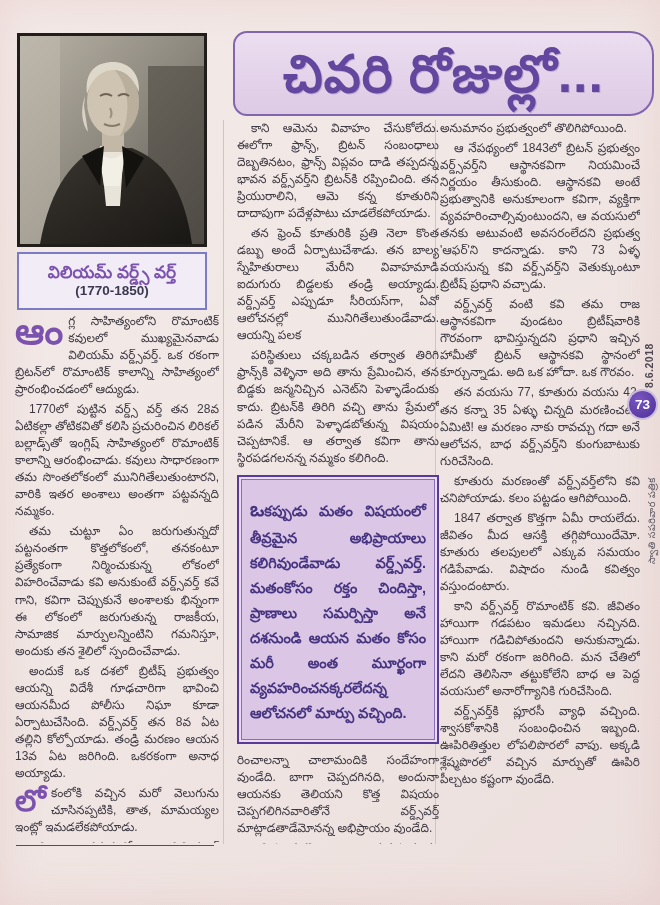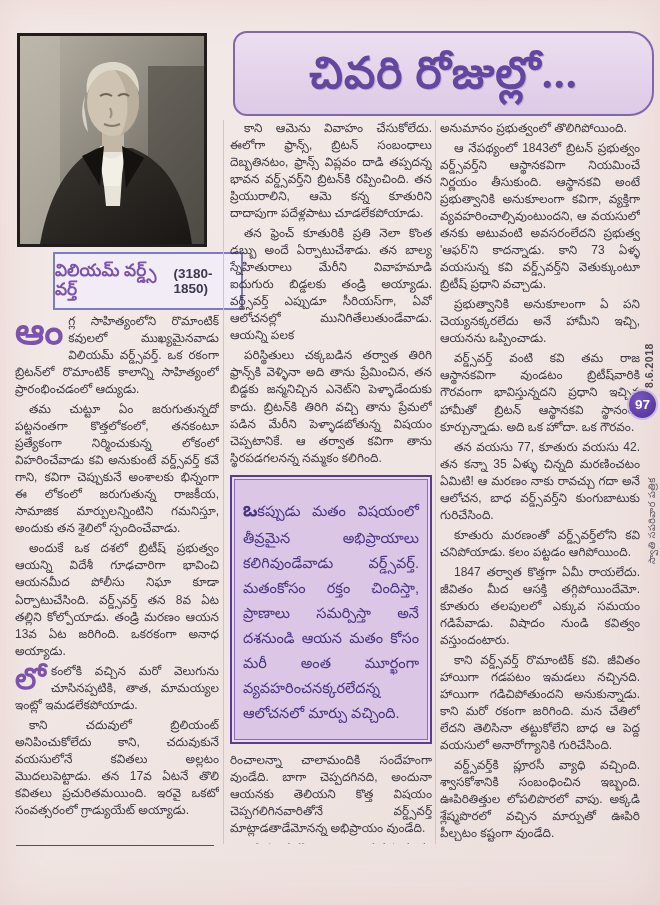--- a/index.html
+++ b/index.html
@@ -19,69 +19,68 @@
   
   .title-box{
     position:absolute;left:233px;top:31px;width:421px;height:85px;
     border:2px solid #8165ad;
     border-radius:14px 24px 24px 14px;
     background:linear-gradient(180deg,#ecdef0 0%,#ddcae5 100%);
     display:flex;align-items:center;justify-content:center;
     box-sizing:border-box;
   }
   .title-text{
-    font-size:44px;font-weight:bold;color:#63479f;
+    font-size:52px;font-weight:bold;color:#63479f;
     letter-spacing:1px;line-height:1;
-    font-family:Liberation Serif, serif;
+    font-family:Liberation Sans, sans-serif;
     text-shadow:1px 1px 0 rgba(90,60,140,.25);
     white-space:nowrap;
   }
   
   .portrait{
     position:absolute;left:17px;top:33px;width:190px;height:214px;
     border:3px solid #201d1a;background:#9a948c;box-sizing:border-box;
   }
   .portrait svg{display:block;width:100%;height:100%;}
   .caption-box{
     position:absolute;left:17px;top:252px;width:190px;height:58px;
     border:2px solid #7b7cc4;background:#f2ecf6;box-sizing:border-box;
-    display:flex;flex-direction:row;align-items:center;justify-content:center;
+    display:flex;flex-direction:column;align-items:center;justify-content:center;
     gap:1px;
-    margin-left:36px;
   }
   .caption-name{font-size:17px;font-weight:bold;color:#7b52ad;line-height:1.1;}
   .caption-years{font-size:13.5px;color:#3c3850;font-weight:bold;}
   
   .col{
     position:absolute;overflow:hidden;
     font-size:12px;line-height:1.42;text-align:justify;
   }
   .col1{left:15px;top:313px;width:204px;height:530px;}
-  .col2{left:230px;top:120px;width:202px;height:724px;}
+  .col2{left:237px;top:120px;width:202px;height:724px;}
   .col3{left:440px;top:120px;width:200px;height:728px;}
   .col p{margin:0 0 3px 0;}
   .col p.ind{text-indent:14px;}
   .dropcap{
     float:left;font-size:37px;line-height:.85;font-weight:bold;
     color:#7b52ad;padding:3px 5px 0 0;
     font-family:"DejaVu Sans", sans-serif;
   }
   .dropcap.small{font-size:30px;}
   .vrule{position:absolute;width:1px;background:#d2c4c6;top:120px;height:724px;}
   .vrule.r1{left:223px;}
   .vrule.r2{left:435px;}
   .footer-rule{position:absolute;left:16px;top:845px;width:198px;height:1px;background:#55504e;}
   
   .pullquote{
     margin:8px 0 8px 0;
     border:2px solid #5a3a96;
     box-shadow:inset 0 0 0 2px #e9dcef, inset 0 0 0 3px #8a6cba;
     background:#dbc7e5;
     padding:16px 11px;
-    color:#463480;font-weight:400;
+    color:#463480;font-weight:700;
     font-size:14.5px;line-height:1.72;text-align:justify;
   }
   .pullquote::first-letter{font-size:1.35em;font-weight:800;}
   
   .vert{
     position:absolute;
     writing-mode:vertical-rl;transform:rotate(180deg);
     color:#4c4752;letter-spacing:.5px;white-space:nowrap;
   }
   .date-vert{left:643px;top:292px;height:96px;font-size:10.5px;font-weight:bold;}
@@ -138,28 +137,29 @@
       <path d="M90,72 q3,6 0,10" stroke="#9a8f7c" stroke-width="2" fill="none"></path>
       <path d="M84,88 q8,4 16,0" stroke="#857a68" stroke-width="2" fill="none"></path>
 
       <path d="M62,120 L84,110 L80,150 Z" fill="#14120f"></path>
       <path d="M124,122 L102,110 L106,152 Z" fill="#14120f"></path>
     </svg>
   </div>
 
   <div class="caption-box">
     <span class="caption-name">విలియమ్ వర్డ్స్ వర్త్</span>
-    <span class="caption-years">(3180-1850)</span>
+    <span class="caption-years">(1770-1850)</span>
   </div>
 
   <div class="vrule r1"></div>
   <div class="vrule r2"></div>
 
   <div class="col col1">
     <p><span class="dropcap">ఆం</span><span>గ్ల సాహిత్యంలోని రొమాంటిక్ కవులలో ముఖ్యమైనవాడు విలియమ్ వర్డ్స్‌వర్త్. ఒక రకంగా బ్రిటన్‌లో రొమాంటిక్ కాలాన్ని సాహిత్యంలో ప్రారంభించడంలో ఆద్యుడు.</span></p>
+    <p class="ind">1770లో పుట్టిన వర్డ్స్ వర్త్ తన 28వ ఏటికల్లా తోటికవితో కలిసి ప్రచురించిన లిరికల్ బల్లాడ్స్‌తో ఇంగ్లిష్ సాహిత్యంలో రొమాంటిక్ కాలాన్ని ఆరంభించాడు. కవులు సాధారణంగా తమ సొంతలోకంలో మునిగితేలుతుంటారని, వారికి ఇతర అంశాలు అంతగా పట్టవన్నది నమ్మకం.</p>
     <p class="ind">తమ చుట్టూ ఏం జరుగుతున్నదో పట్టనంతగా కొత్తలోకంలో, తనకంటూ ప్రత్యేకంగా నిర్మించుకున్న లోకంలో విహరించేవాడు కవి అనుకుంటే వర్డ్స్‌వర్త్ కవే గాని, కవిగా చెప్పుకునే అంశాలకు భిన్నంగా ఈ లోకంలో జరుగుతున్న రాజకీయ, సామాజిక మార్పులన్నింటిని గమనిస్తూ, అందుకు తన శైలిలో స్పందించేవాడు.</p>
     <p class="ind">అందుకే ఒక దశలో బ్రిటీష్ ప్రభుత్వం ఆయన్ని విదేశీ గూఢచారిగా భావించి ఆయనమీద పోలీసు నిఘా కూడా ఏర్పాటుచేసింది. వర్డ్స్‌వర్త్ తన 8వ ఏట తల్లిని కోల్పోయాడు. తండ్రి మరణం ఆయన 13వ ఏట జరిగింది. ఒకరకంగా అనాధ అయ్యాడు.</p>
     <p><span class="dropcap small">లో</span><span>కంలోకి వచ్చిన మరో వెలుగును చూసినప్పటికి, తాత, మామయ్యల ఇంట్లో ఇమడలేకపోయాడు.</span></p>
     <p class="ind">కాని చదువులో బ్రిలియంట్ అనిపించుకోలేదు కాని, చదువుకునే వయసులోనే కవితలు అల్లటం మొదలుపెట్టాడు. తన 17వ ఏటనే తొలి కవితలు ప్రచురితమయింది. ఇరవై ఒకటో సంవత్సరంలో గ్రాడ్యుయేట్ అయ్యాడు.</p>
 
   </div>
   <div class="footer-rule"></div>
 
   <div class="col col2">
     <p class="ind">కాని ఆమెను వివాహం చేసుకోలేదు. ఈలోగా ఫ్రాన్స్, బ్రిటన్ సంబంధాలు దెబ్బతినటం, ఫ్రాన్స్ విప్లవం దాడి తప్పదన్న భావన వర్డ్స్‌వర్త్‌ని బ్రిటన్‌కి రప్పించింది. తన ప్రియురాలిని, ఆమె కన్న కూతురిని దాదాపుగా పదేళ్లపాటు చూడలేకపోయాడు.</p>
@@ -167,27 +167,26 @@
     <p class="ind">పరిస్థితులు చక్కబడిన తర్వాత తిరిగి ఫ్రాన్స్‌కి వెళ్ళినా అది తాను ప్రేమించిన, తన బిడ్డకు జన్మనిచ్చిన ఎనెట్‌ని పెళ్ళాడేందుకు కాదు. బ్రిటన్‌కి తిరిగి వచ్చి తాను ప్రేమలో పడిన మేరీని పెళ్ళాడబోతున్న విషయం చెప్పటానికే. ఆ తర్వాత కవిగా తాను స్థిరపడగలనన్న నమ్మకం కలిగింది.</p>
     <div class="pullquote">ఒకప్పుడు మతం విషయంలో తీవ్రమైన అభిప్రాయాలు కలిగివుండేవాడు వర్డ్స్‌వర్త్. మతంకోసం రక్తం చిందిస్తా, ప్రాణాలు సమర్పిస్తా అనే దశనుండి ఆయన మతం కోసం మరీ అంత మూర్ఖంగా వ్యవహరించనక్కరలేదన్న ఆలోచనలో మార్పు వచ్చింది.</div>
     <p>రించాలన్నా చాలామందికి సందేహంగా వుండేది. బాగా చెప్పదగినది, అందునా ఆయనకు తెలియని కొత్త విషయం చెప్పగలిగినవారితోనే వర్డ్స్‌వర్త్ మాట్లాడతాడేమోనన్న అభిప్రాయం వుండేది.</p>
     <p class="ind">కాని ఎంత కవి అయినా ఆయన సామాన్య మానవుడే. ఆయనలోనూ మంచి, చెడు ఉన్నాయి. తనకు బాగా నచ్చినవారితో మనసును కదిలించేవారితో హాయిగా నవ్వుతూ, తుళ్ళుతూ సమయం గడిపేవాడు. కవిత్వం రాయనికాలంలో కులాసాజీవితం సాగించేవాడు. కవిగా ఉన్నతమైన గుర్తింపువచ్చింది వర్డ్స్‌వర్తికి. ఆదాయం కూడా బాగుండేది.</p>
 
   </div>
 
   <div class="col col3">
     <p>అనుమానం ప్రభుత్వంలో తొలిగిపోయింది.</p>
     <p class="ind">ఆ నేపథ్యంలో 1843లో బ్రిటన్ ప్రభుత్వం వర్డ్స్‌వర్త్‌ని ఆస్థానకవిగా నియమించే నిర్ణయం తీసుకుంది. ఆస్థానకవి అంటే ప్రభుత్వానికి అనుకూలంగా కవిగా, వ్యక్తిగా వ్యవహరించాల్సివుంటుందని, ఆ వయసులో తనకు అటువంటి అవసరంలేదని ప్రభుత్వ 'ఆఫర్'ని కాదన్నాడు. కాని 73 ఏళ్ళ వయసున్న కవి వర్డ్స్‌వర్త్‌ని వెతుక్కుంటూ బ్రిటీష్ ప్రధాని వచ్చాడు.</p>
-    <p class="ind">ప్రభుత్వానికి అనుకూలంగా ఏ పని చెయ్యనక్కరలేదు అనే హామీని ఇచ్చి, ఆయనను ఒప్పించాడు.</p>
     <p class="ind">వర్డ్స్‌వర్త్ వంటి కవి తమ రాజ ఆస్థానకవిగా వుండటం బ్రిటీష్‌వారికి గౌరవంగా భావిస్తున్నదని ప్రధాని ఇచ్చిన హామీతో బ్రిటన్ ఆస్థానకవి స్థానంలో కూర్చున్నాడు. అది ఒక హోదా. ఒక గౌరవం.</p>
     <p class="ind">తన వయసు 77, కూతురు వయసు 42. తన కన్నా 35 ఏళ్ళు చిన్నది మరణించటం ఏమిటి! ఆ మరణం నాకు రావచ్చు గదా అనే ఆలోచన, బాధ వర్డ్స్‌వర్త్‌ని కుంగుబాటుకు గురిచేసింది.</p>
     <p class="ind">కూతురు మరణంతో వర్డ్స్‌వర్త్‌లోని కవి చనిపోయాడు. కలం పట్టడం ఆగిపోయింది.</p>
     <p class="ind">1847 తర్వాత కొత్తగా ఏమీ రాయలేదు. జీవితం మీద ఆసక్తి తగ్గిపోయిందేమో. కూతురు తలపులలో ఎక్కువ సమయం గడిపేవాడు. విషాదం నుండి కవిత్వం వస్తుందంటారు.</p>
     <p class="ind">కాని వర్డ్స్‌వర్త్ రొమాంటిక్ కవి. జీవితం హాయిగా గడపటం ఇమడలు నచ్చినది. హాయిగా గడిచిపోతుందని అనుకున్నాడు. కాని మరో రకంగా జరిగింది. మన చేతిలో లేదని తెలిసినా తట్టుకోలేని బాధ ఆ పెద్ద వయసులో అనారోగ్యానికి గురిచేసింది.</p>
     <p class="ind">వర్డ్స్‌వర్త్‌కి ప్లూరసీ వ్యాధి వచ్చింది. శ్వాసకోశానికి సంబంధించిన ఇబ్బంది. ఊపిరితిత్తుల లోపలిపొరలో వాపు. అక్కడి శ్లేష్మపొరలో వచ్చిన మార్పుతో ఊపిరి పీల్చటం కష్టంగా వుండేది.</p>
 
   </div>
 
   <div class="vert date-vert">8.6.2018</div>
-  <div class="page-badge">97</div>
+  <div class="page-badge">73</div>
   <div class="vert mag-vert">స్వాతి సపరివార పత్రిక</div>
 
 </div>
 
 </body></html>

